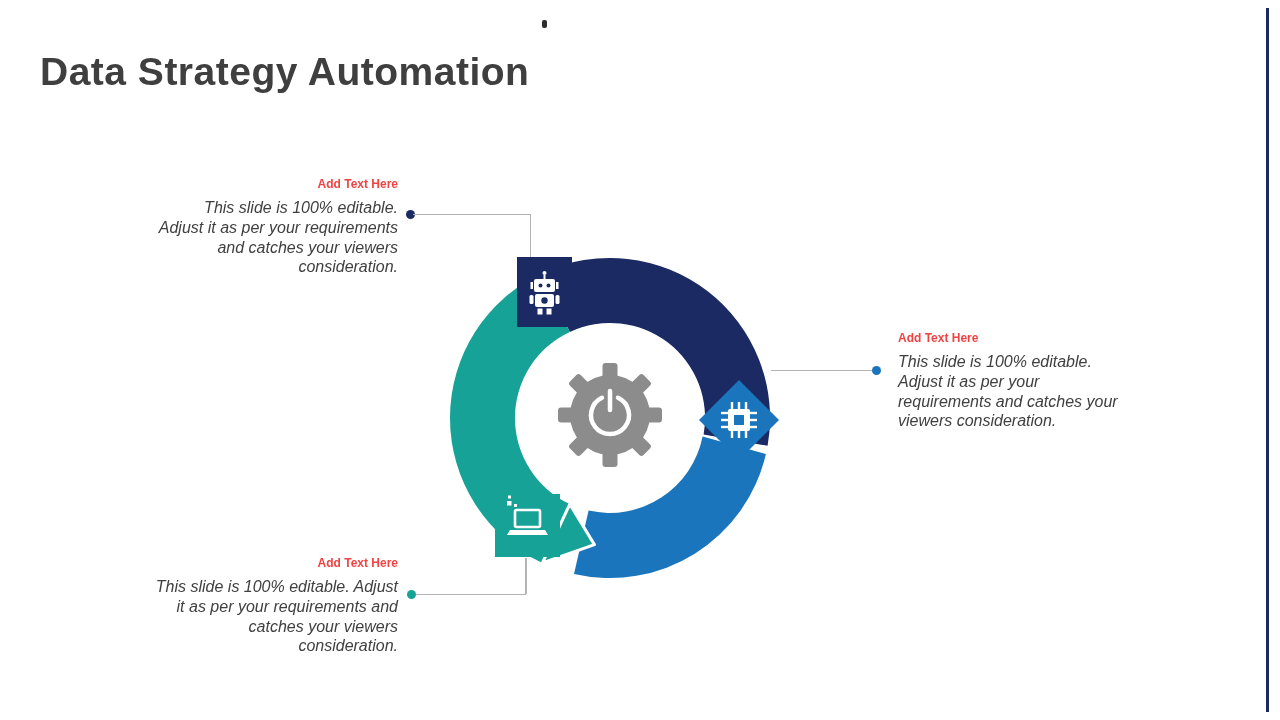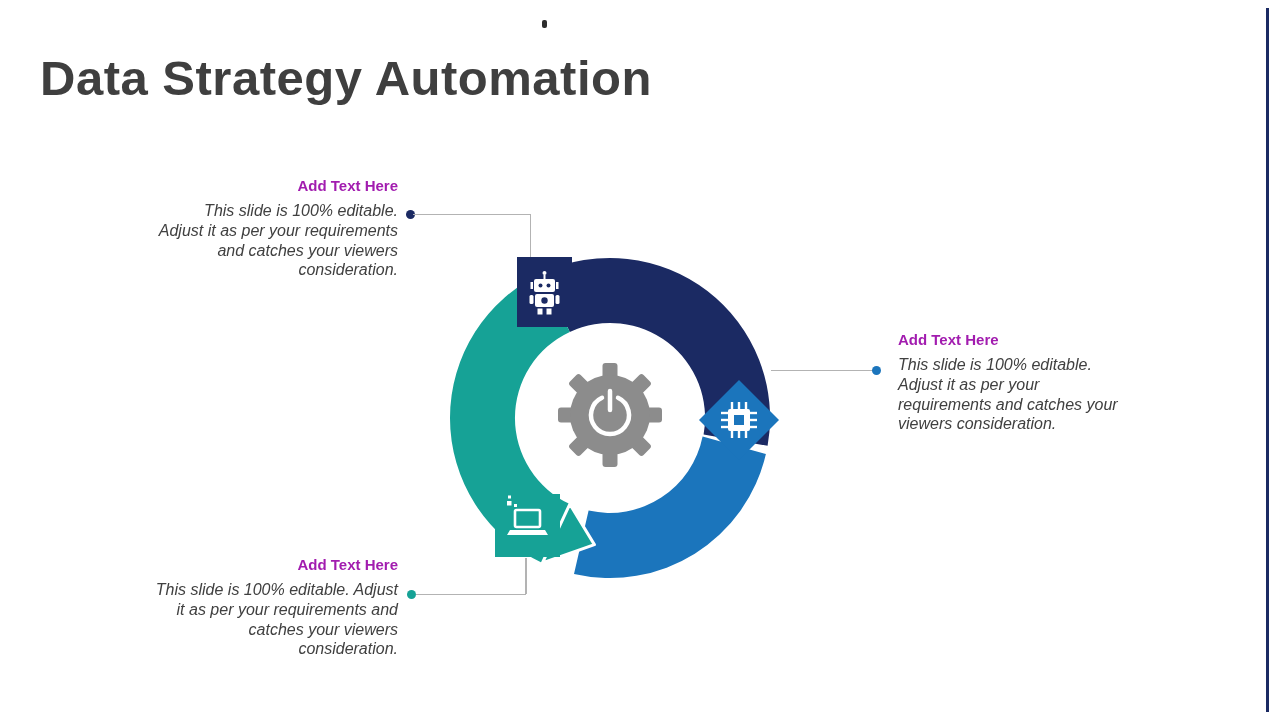--- a/index.html
+++ b/index.html
@@ -4,33 +4,33 @@
 <style>
   html,body{margin:0;padding:0;}
   body{
     width:1280px;height:720px;background:#ffffff;overflow:hidden;
     font-family:"Liberation Sans", sans-serif;position:relative;
   }
   .slide{position:absolute;inset:0;background:#ffffff;}
 
   .page-title{
     position:absolute;left:40px;top:50px;
-    font-size:49px;font-weight:700;color:#3f3f3f;letter-spacing:0.5px;
+    font-size:39px;font-weight:700;color:#3f3f3f;letter-spacing:0.5px;
   }
 
   .edge-bar{
     position:absolute;left:1266px;top:8px;width:3px;height:704px;background:#1b2a63;
   }
   .tiny-mark{
     position:absolute;left:542px;top:20px;width:5px;height:8px;background:#2d2d2d;border-radius:2px;
   }
 
   
   .callout{position:absolute;}
-  .callout .co-title{font-size:15px;font-weight:700;color:#a21caf;margin:0 0 7px 0;}
+  .callout .co-title{font-size:12px;font-weight:700;color:#ef4444;margin:0 0 7px 0;}
   .callout .co-body{font-size:16px;font-style:italic;color:#404040;line-height:1.24;margin:0;}
   .co-right-align{text-align:right;}
   .co-left-align{text-align:left;}
 
   #callout-top-left{left:158px;top:177px;width:240px;}
   #callout-right{left:898px;top:331px;width:228px;}
   #callout-bottom-left{left:155px;top:556px;width:243px;}
 
   
   .hline,.vline{position:absolute;background:#b3b3b3;}

